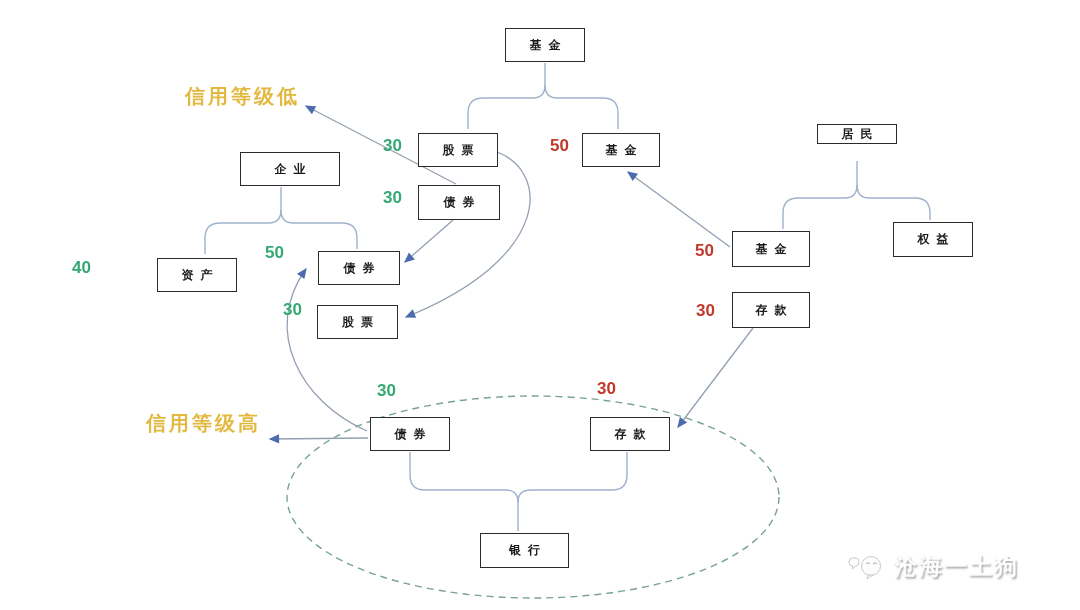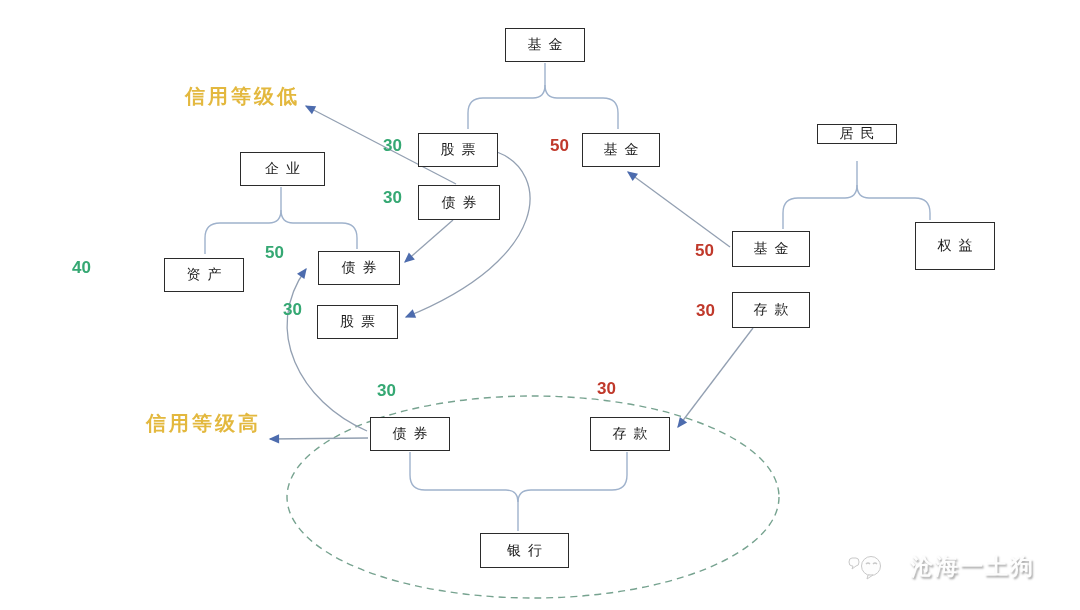--- a/index.html
+++ b/index.html
@@ -13,35 +13,35 @@
     overflow:hidden;font-family:"Liberation Sans","DejaVu Sans",sans-serif;
   }
   #wires{position:absolute;left:0;top:0;width:1080px;height:610px;}
   .brace{fill:none;stroke:var(--line);stroke-width:1.4;}
   .arrow{fill:none;stroke:var(--arrowline);stroke-width:1.3;}
   .groupellipse{fill:none;stroke:var(--ellipse);stroke-width:1.4;stroke-dasharray:7 5;}
   .box{
     position:absolute;background:#ffffff;border:1.6px solid var(--boxborder);
     display:flex;align-items:center;justify-content:center;
     font-family:"Liberation Serif","DejaVu Serif",serif;
-    font-size:14px;font-weight:normal;color:#1a1a1a;
+    font-size:12px;font-weight:bold;color:#1a1a1a;
     letter-spacing:7px;text-indent:7px;box-sizing:border-box;
   }
   .num{
     position:absolute;font-size:17px;font-weight:bold;
     font-family:"Liberation Sans","DejaVu Sans",sans-serif;
   }
   .num.green{color:var(--green);}
   .num.red{color:var(--red);}
   .annotation{
     position:absolute;color:var(--yellow);font-size:20px;font-weight:bold;
     letter-spacing:3px;font-family:"Liberation Serif","DejaVu Serif",serif;
   }
   #watermark{
-    position:absolute;left:848px;top:551px;display:flex;align-items:center;gap:20px;
+    position:absolute;left:848px;top:551px;display:flex;align-items:center;gap:4px;
   }
   #watermark .wm-text{
     color:#fdfdfd;font-size:23px;font-weight:bold;letter-spacing:2px;
     font-family:"Liberation Serif","DejaVu Serif",serif;
     text-shadow:1.5px 1.5px 2px rgba(170,170,170,.95);
   }
 </style>
 </head>
 <body>
 
@@ -82,39 +82,39 @@
     </div>
   <div class="box" style="left:418px;top:133px;width:80px;height:34px">
       <span>股票</span>
     </div>
   <div class="box" style="left:582px;top:133px;width:78px;height:34px">
       <span>基金</span>
     </div>
   <div class="box" style="left:418px;top:185px;width:82px;height:35px">
       <span>债券</span>
     </div>
-  <div class="box" style="left:240px;top:152px;width:85px;height:34px">
+  <div class="box" style="left:240px;top:152px;width:100px;height:34px">
       <span>企业</span>
     </div>
-  <div class="box" style="left:164px;top:258px;width:80px;height:34px">
+  <div class="box" style="left:157px;top:258px;width:80px;height:34px">
       <span>资产</span>
     </div>
   <div class="box" style="left:318px;top:251px;width:82px;height:34px">
       <span>债券</span>
     </div>
   <div class="box" style="left:317px;top:305px;width:81px;height:34px">
       <span>股票</span>
     </div>
   <div class="box" style="left:817px;top:124px;width:80px;height:20px">
       <span>居民</span>
     </div>
   <div class="box" style="left:732px;top:231px;width:78px;height:36px">
       <span>基金</span>
     </div>
-  <div class="box" style="left:915px;top:222px;width:80px;height:48px">
+  <div class="box" style="left:893px;top:222px;width:80px;height:35px">
       <span>权益</span>
     </div>
   <div class="box" style="left:732px;top:292px;width:78px;height:36px">
       <span>存款</span>
     </div>
   <div class="box" style="left:370px;top:417px;width:80px;height:34px">
       <span>债券</span>
     </div>
   <div class="box" style="left:590px;top:417px;width:80px;height:34px">
       <span>存款</span>

